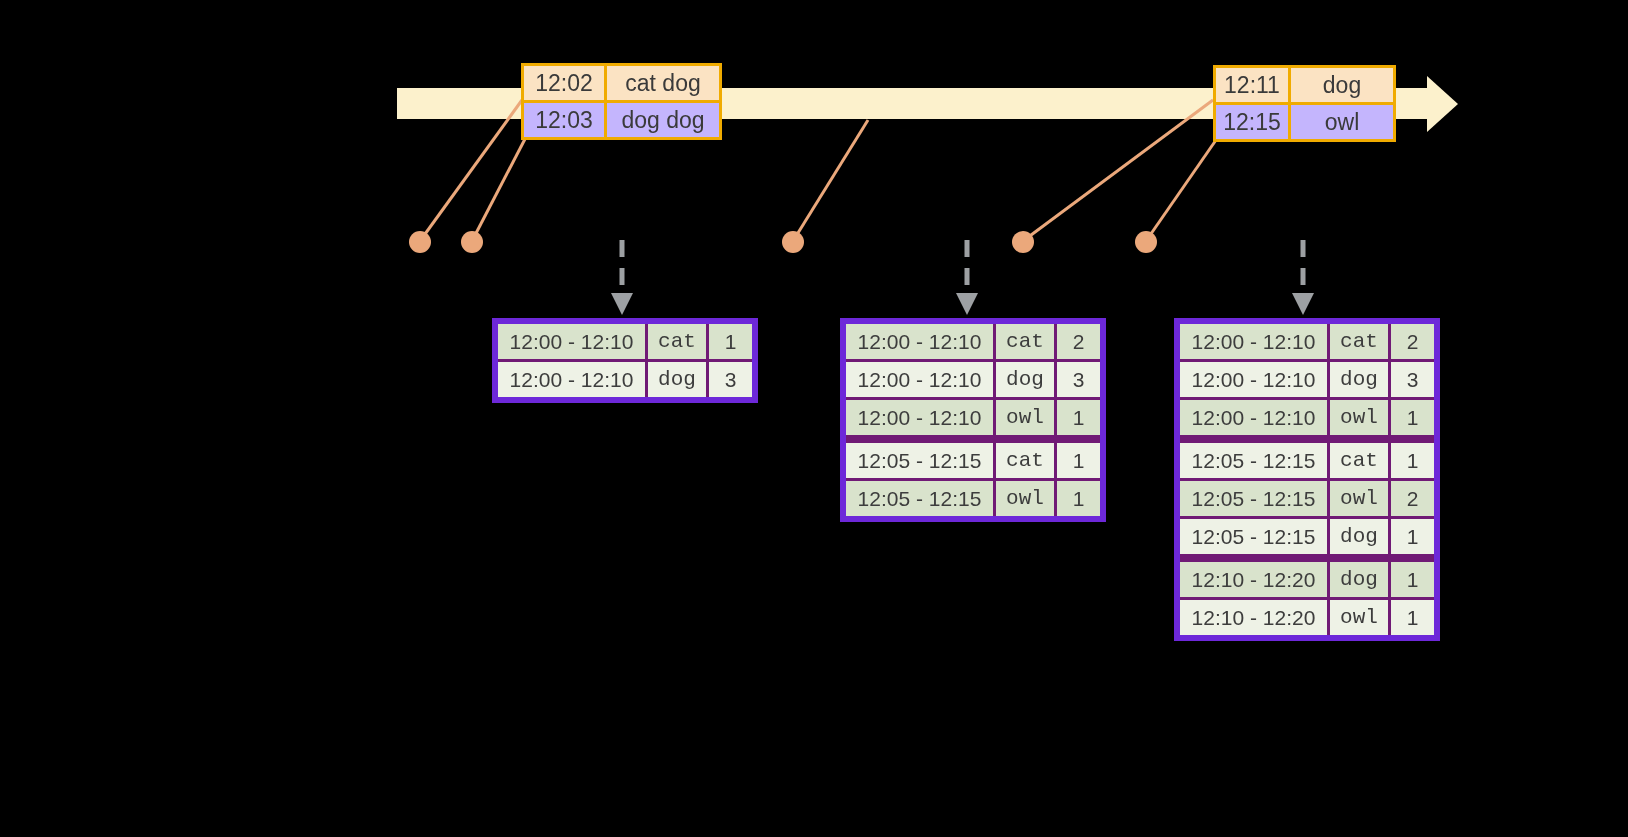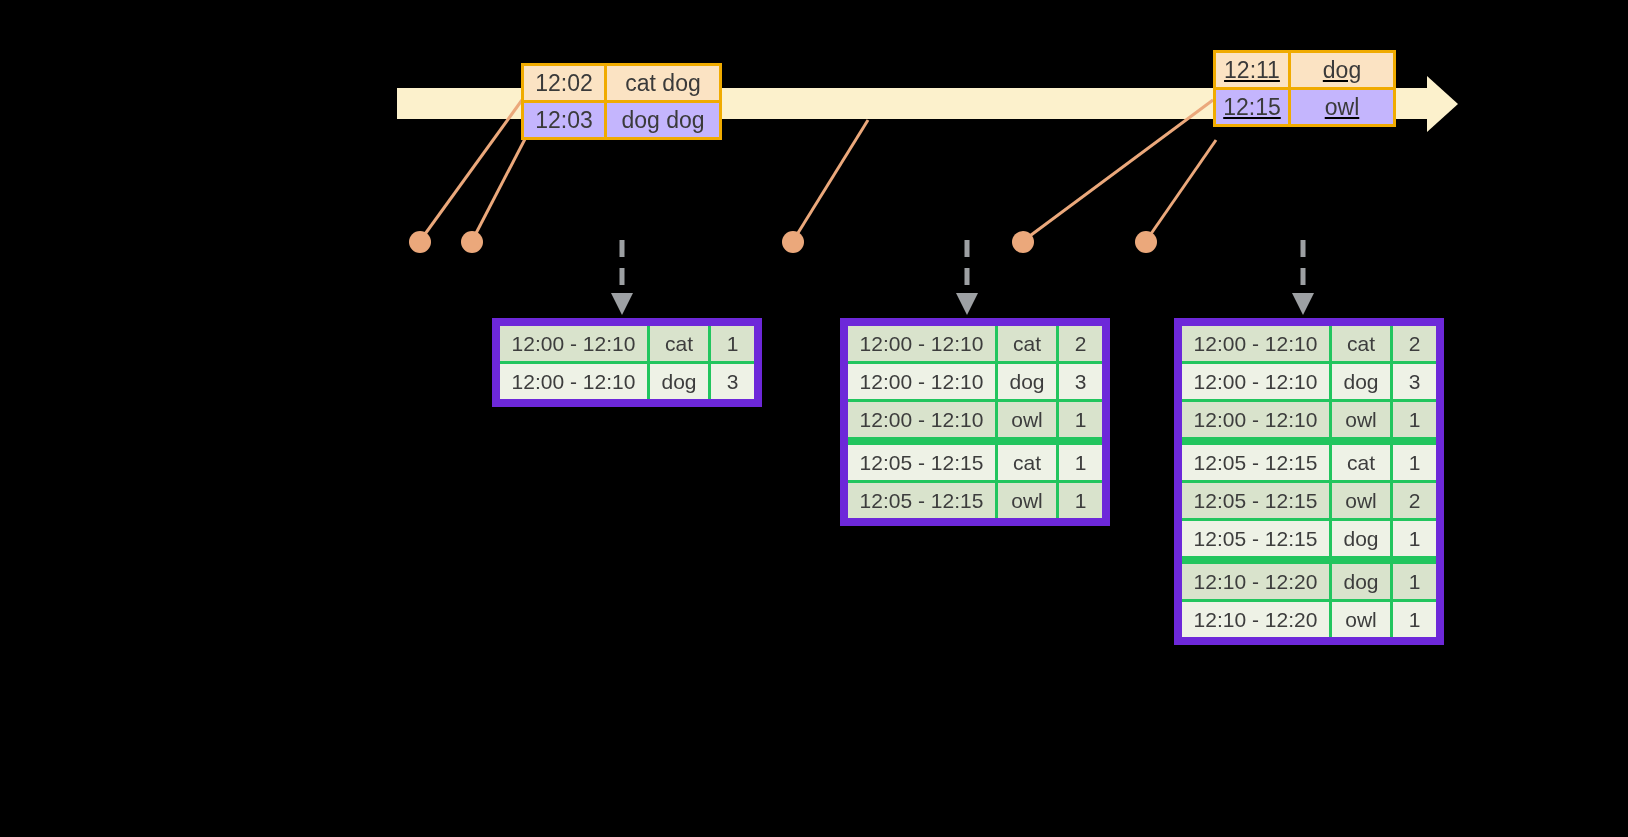--- a/index.html
+++ b/index.html
@@ -12,34 +12,34 @@
   .band-head {
     position:absolute; left:1427px; top:76px; width:0; height:0;
     border-left:31px solid #fcf1cc; border-top:28px solid transparent; border-bottom:28px solid transparent;
   }
   
   svg.overlay { position:absolute; left:0; top:0; z-index:2; }
   
   .etable { position:absolute; z-index:3; display:grid; gap:3px; background:#f0ab00; border:3px solid #f0ab00; }
   .et1 { left:521px; top:63px;  grid-template-columns:80px 112px; grid-auto-rows:34px; }
   .et2 { left:867px; top:83px;  grid-template-columns:83px 114px; grid-auto-rows:34px; }
-  .et3 { left:1213px; top:50px; grid-template-columns:72px 102px; grid-auto-rows:34px;text-decoration:underline; }
+  .et3 { left:1213px; top:65px; grid-template-columns:72px 102px; grid-auto-rows:34px; }
   .ecell { display:flex; align-items:center; justify-content:center;
            font-size:23px; color:#3a3a3a; }
   .peach { background:#fbe3c3; }
   .cream { background:#c4b5fd; }
   
-  .gtable { position:absolute; top:318px; z-index:3; background:#22c55e; border:8px solid #6d28d9;
+  .gtable { position:absolute; top:318px; z-index:3; background:#701a75; border:6px solid #6d28d9;
             display:flex; flex-direction:column; }
   .g1 { left:492px; } .g2 { left:840px; } .g3 { left:1174px; }
   .grow { display:flex; gap:3px; margin-top:3px; height:35px; }
   .grow:first-child { margin-top:0; }
   .grow.group-start { margin-top:8px; }
   .gcell { display:flex; align-items:center; justify-content:center; font-size:21px; color:#3d3d3d; }
-  .gwin { width:147px; } .gword { width:58px; } .gcount { width:43px; }
+  .gwin { width:147px; } .gword { width:58px;font-family:Liberation Mono, monospace; } .gcount { width:43px; }
   .rdark  .gcell { background:#d9e3cc; }
   .rlight .gcell { background:#eef2e6; }
 </style>
 </head>
 <body>
 
 <div class="canvas">
 
   <div class="band"></div>
   <div class="band-head"></div>

